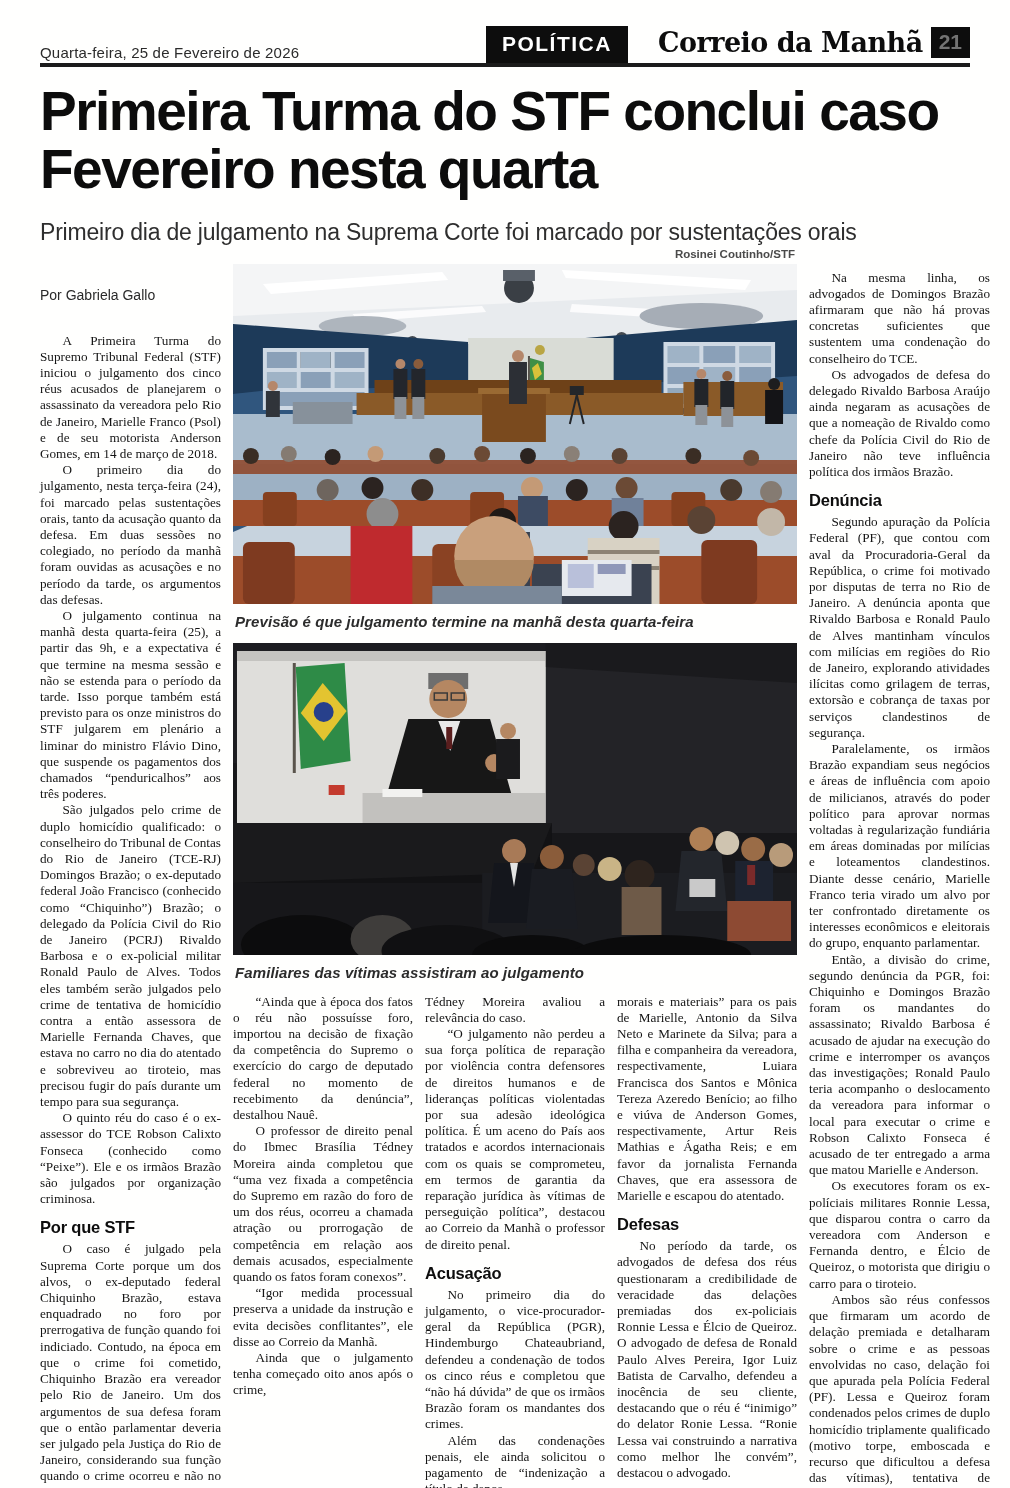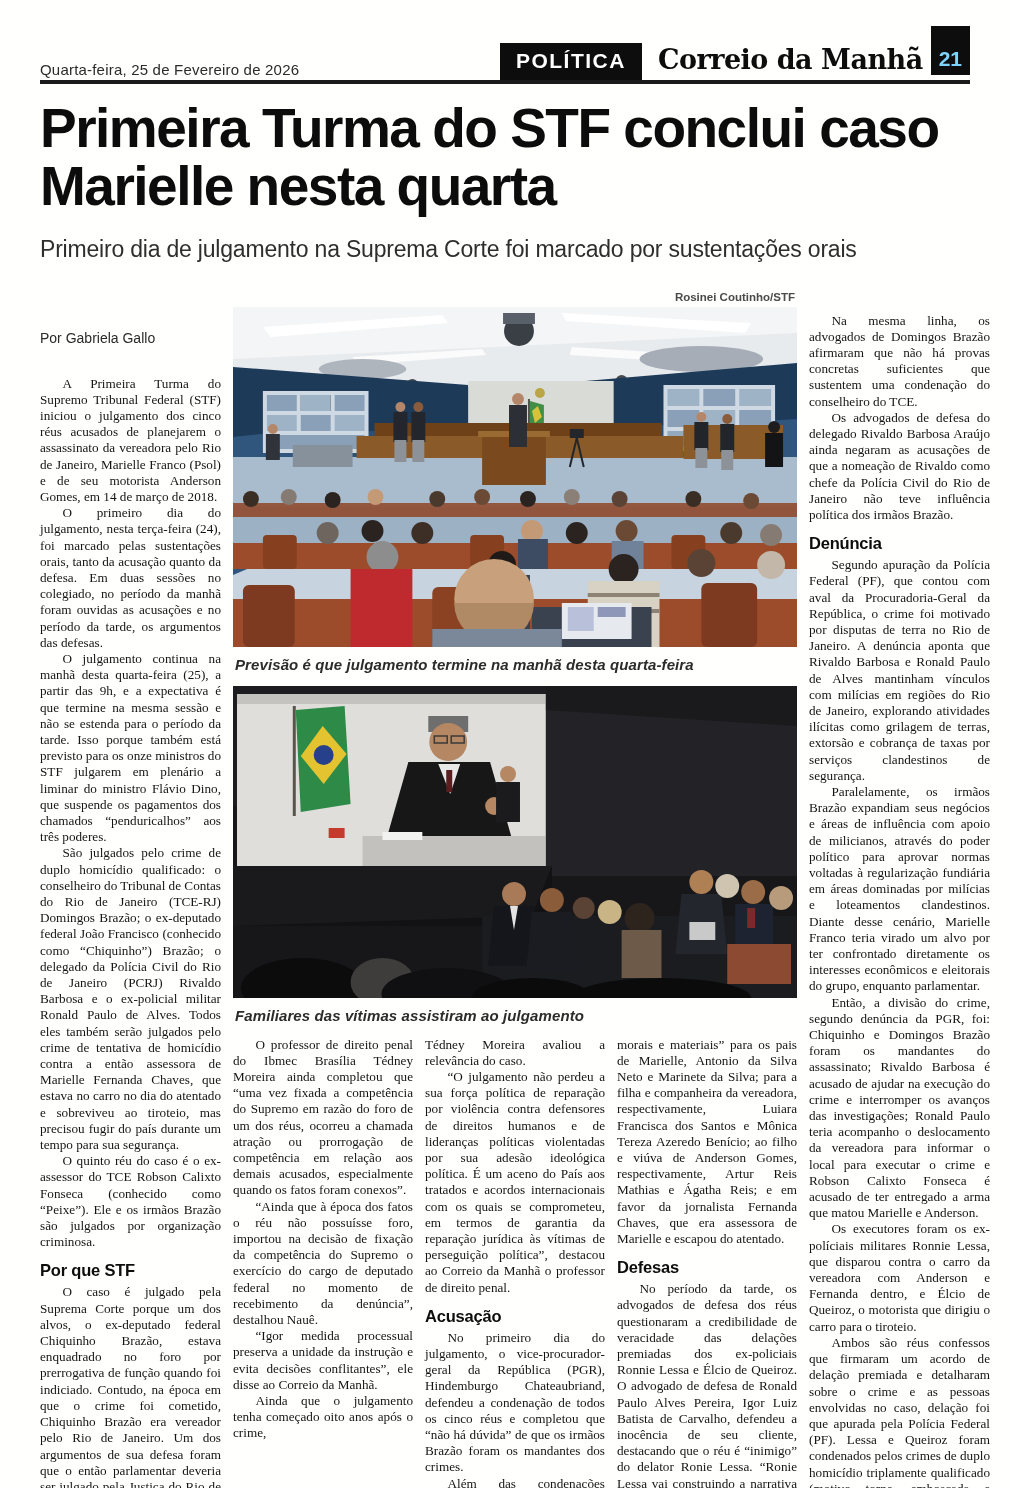--- a/index.html
+++ b/index.html
@@ -5,34 +5,34 @@
   * { margin:0; padding:0; box-sizing:border-box; }
   html,body { background:#ffffff; }
   body { width:1010px; font-family:"Liberation Serif", serif; color:#141414; }
   .page { width:1010px; min-height:1488px; padding:26px 40px 24px 40px; background:#fffffe; }
 
   
   .hdr { display:flex; justify-content:space-between; align-items:flex-end;
          border-bottom:4px solid #1b1b1b; padding-bottom:0; }
   .hdr-date { font-family:"Liberation Sans", sans-serif; font-size:15px; color:#2b2b2b;
               padding-bottom:2px; letter-spacing:.2px; }
-  .hdr-right { display:flex; align-items:flex-end; gap:16px; }
+  .hdr-right { display:flex; align-items:flex-end; gap:30px; }
   .section-box { background:#0d0d0d; color:#ffffff; font-family:"Liberation Sans", sans-serif;
                  font-weight:bold; font-size:21px; letter-spacing:1.5px; padding:6px 16px 7px 16px; }
   .masthead-wrap { display:flex; align-items:flex-end; gap:8px; padding-bottom:5px; }
   .masthead { font-family:"DejaVu Serif", serif; font-weight:bold; font-size:27px;
               letter-spacing:-.5px; color:#0d0d0d; }
-  .pagenum-box { background:#0d0d0d; color:#7dd3fc; font-family:"Liberation Sans", sans-serif;
-                 font-weight:bold; font-size:21px; padding:21px 8px 4px 8px; }
+  .pagenum-box { background:#0d0d0d; color:#737373; font-family:"Liberation Sans", sans-serif;
+                 font-weight:bold; font-size:21px; padding:3px 8px 4px 8px; }
 
   
   .headline { font-family:"Liberation Sans", sans-serif; font-weight:bold; color:#0c0c0c;
               font-size:55px; line-height:1.05; letter-spacing:-1.5px; margin:16px 0 20px 0; }
   .deck { font-family:"Liberation Sans", sans-serif; font-size:23px; color:#2e2e2e;
-          letter-spacing:-.2px; margin-bottom:28px; }
+          letter-spacing:-.2px; margin-bottom:2px; }
 
   
   .content { display:flex; gap:12px; }
   .col-first, .col-last { width:181px; flex:0 0 181px; padding-top:2px; }
   .middle { width:564px; flex:0 0 564px; }
   .byline { font-family:"Liberation Sans", sans-serif; font-size:14px; color:#2a2a2a;
             margin:37px 0 30px 0; }
   .col-last { padding-top:22px; }
 
   .bodycol { text-align:justify; }
@@ -59,21 +59,21 @@
     <span class="hdr-date">Quarta-feira, 25 de Fevereiro de 2026</span>
     <div class="hdr-right">
       <span class="section-box">POLÍTICA</span>
       <span class="masthead-wrap">
         <span class="masthead">Correio da Manhã</span>
         <span class="pagenum-box">21</span>
       </span>
     </div>
   </header>
 
-  <h1 class="headline">Primeira Turma do STF conclui caso Marielle nesta quarta</h1>
+  <h1 class="headline">Primeira Turma do STF conclui caso Fevereiro nesta quarta</h1>
   <p class="deck">Primeiro dia de julgamento na Suprema Corte foi marcado por sustentações orais</p>
 
   <main class="content">
 
     <div class="col-first bodycol">
       <p class="byline">Por Gabriela Gallo</p>
       <div>
           <p class="body-p">A Primeira Turma do Supremo Tribunal Federal (STF) iniciou o julgamento dos cinco réus acusados de planejarem o assassinato da vereadora pelo Rio de Janeiro, Marielle Franco (Psol) e de seu motorista Anderson Gomes, em 14 de março de 2018.</p>
           <p class="body-p">O primeiro dia do julgamento, nesta terça-feira (24), foi marcado pelas sustentações orais, tanto da acusação quanto da defesa. Em duas sessões no colegiado, no período da manhã foram ouvidas as acusações e no período da tarde, os argumentos das defesas.</p>
           <p class="body-p">O julgamento continua na manhã desta quarta-feira (25), a partir das 9h, e a expectativa é que termine na mesma sessão e não se estenda para o período da tarde. Isso porque também está previsto para os onze ministros do STF julgarem em plenário a liminar do ministro Flávio Dino, que suspende os pagamentos dos chamados “penduricalhos” aos três poderes.</p>
@@ -345,22 +345,22 @@
           <ellipse cx="215" cy="308" rx="66" ry="26" fill="#101012"></ellipse>
           <ellipse cx="300" cy="312" rx="60" ry="20" fill="#0b0b0c"></ellipse>
           <ellipse cx="430" cy="312" rx="90" ry="20" fill="#0b0b0c"></ellipse>
         </g>
       </svg>
 
       <div class="caption">Familiares das vítimas assistiram ao julgamento</div>
 
       <div class="mid-cols">
         <div class="mcol bodycol">
+            <p class="body-p">“Ainda que à época dos fatos o réu não possuísse foro, importou na decisão de fixação da competência do Supremo o exercício do cargo de deputado federal no momento de recebimento da denúncia”, destalhou Nauê.</p>
             <p class="body-p">O professor de direito penal do Ibmec Brasília Tédney Moreira ainda completou que “uma vez fixada a competência do Supremo em razão do foro de um dos réus, ocorreu a chamada atração ou prorrogação de competência em relação aos demais acusados, especialmente quando os fatos foram conexos”.</p>
-            <p class="body-p">“Ainda que à época dos fatos o réu não possuísse foro, importou na decisão de fixação da competência do Supremo o exercício do cargo de deputado federal no momento de recebimento da denúncia”, destalhou Nauê.</p>
             <p class="body-p">“Igor medida processual preserva a unidade da instrução e evita decisões conflitantes”, ele disse ao Correio da Manhã.</p>
             <p class="body-p">Ainda que o julgamento tenha começado oito anos após o crime,</p>
           </div>
         <div class="mcol bodycol">
             <p class="body-p cont">Tédney Moreira avaliou a relevância do caso.</p>
             <p class="body-p">“O julgamento não perdeu a sua força política de reparação por violência contra defensores de direitos humanos e de lideranças políticas violentadas por sua adesão ideológica política. É um aceno do País aos tratados e acordos internacionais com os quais se comprometeu, em termos de garantia da reparação jurídica às vítimas de perseguição política”, destacou ao Correio da Manhã o professor de direito penal.</p>
             <h3 class="col-heading">Acusação</h3>
             <p class="body-p">No primeiro dia do julgamento, o vice-procurador-geral da República (PGR), Hindemburgo Chateaubriand, defendeu a condenação de todos os cinco réus e completou que “não há dúvida” de que os irmãos Brazão foram os mandantes dos crimes.</p>
             <p class="body-p">Além das condenações penais, ele ainda solicitou o pagamento de “indenização a título de danos</p>
           </div>

